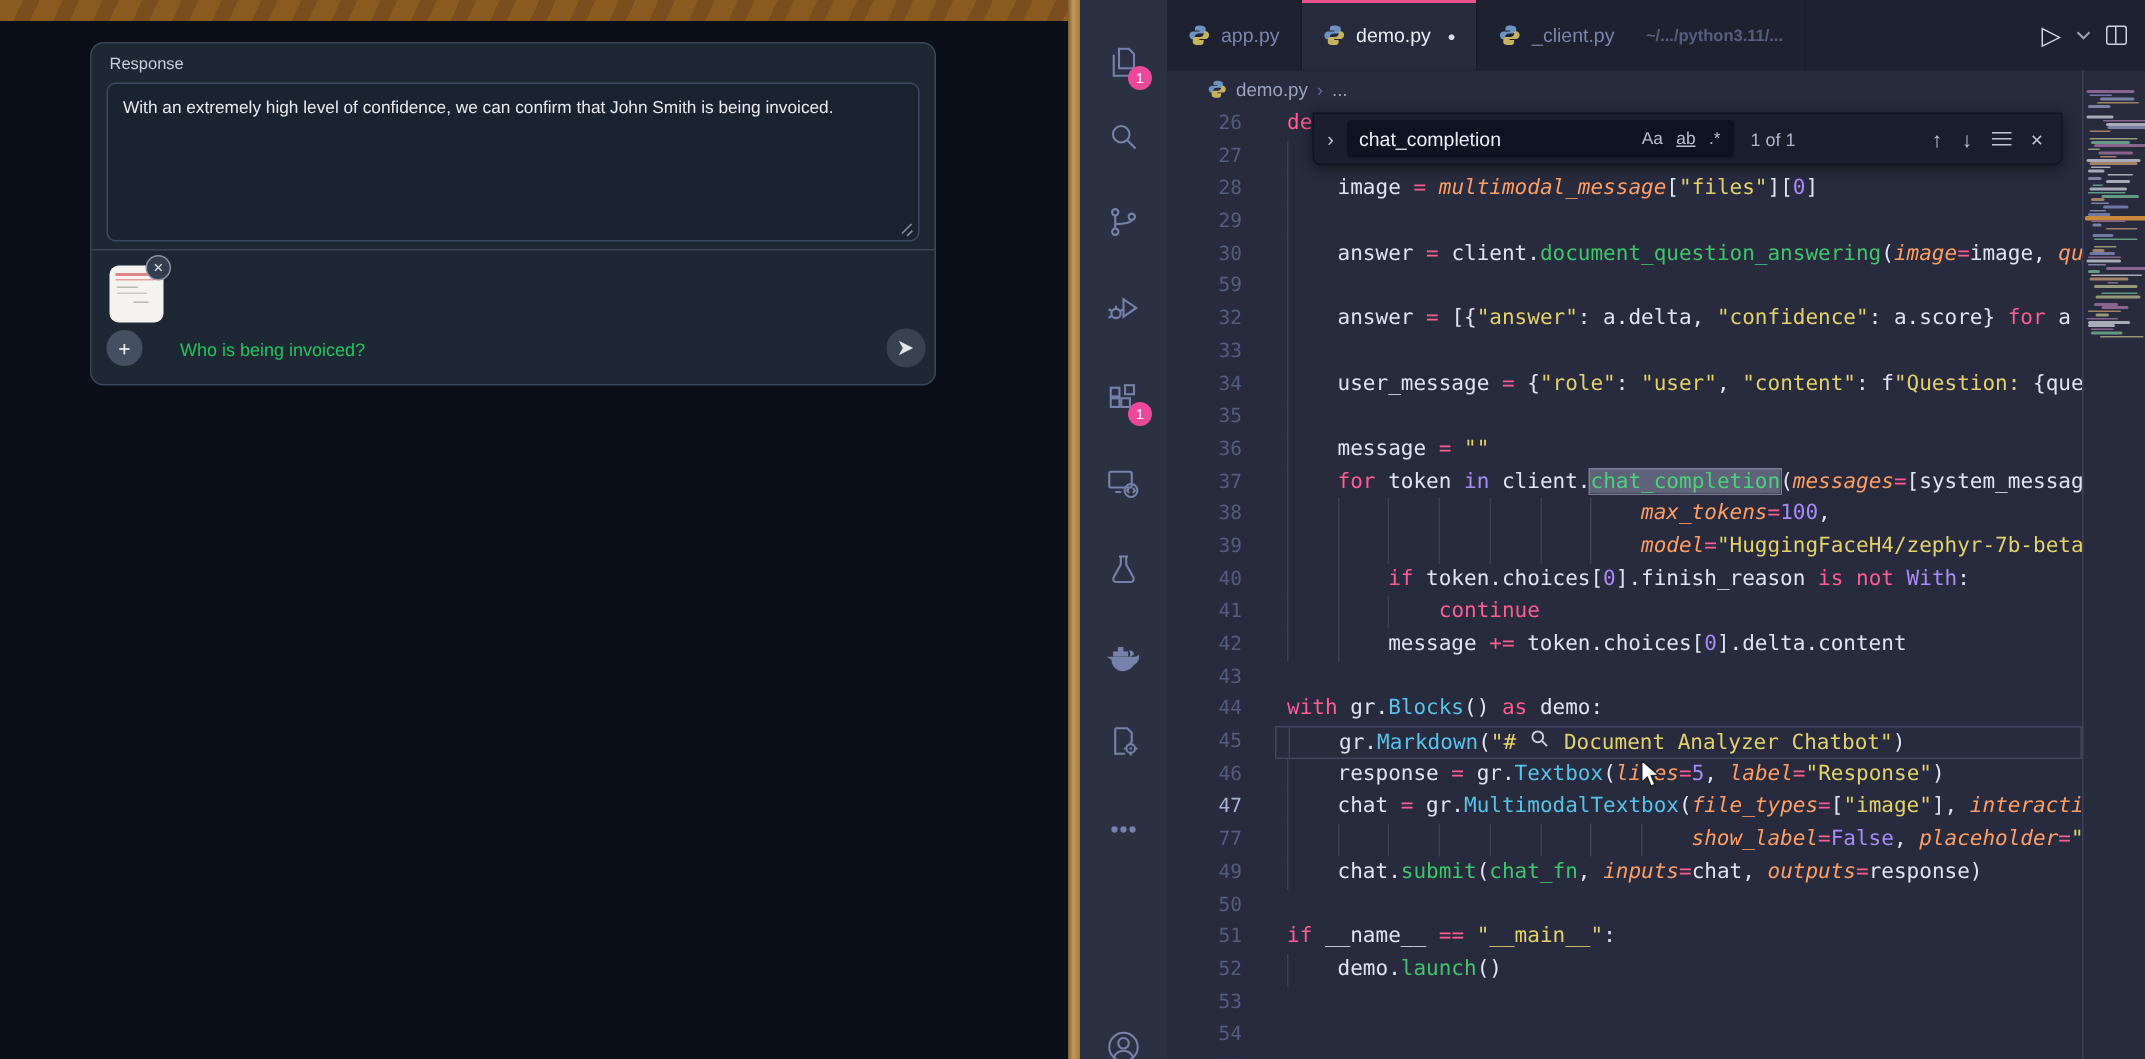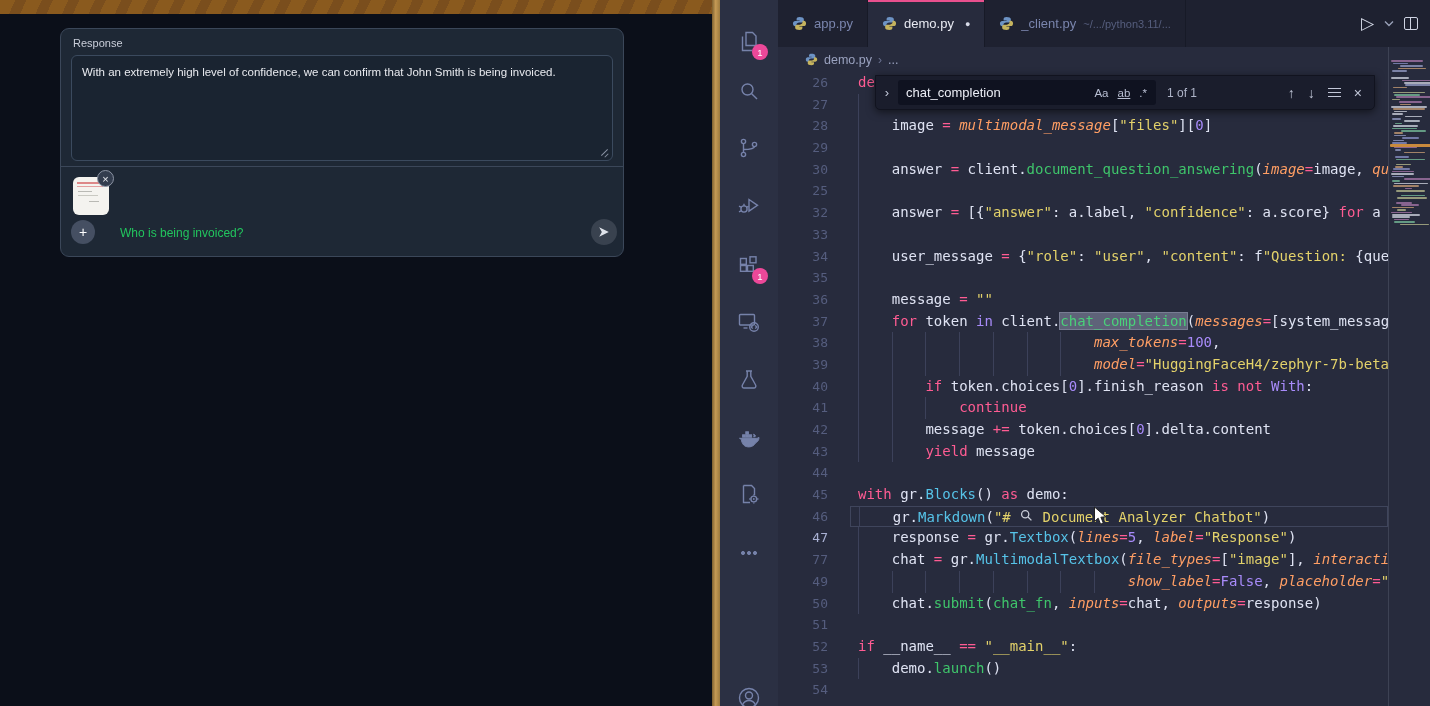--- a/index.html
+++ b/index.html
@@ -50,21 +50,21 @@
   .ab-item{ position:absolute; left:17px; width:24px; height:24px; color:#7682aa; cursor:pointer; }
   .ab-item svg{ stroke:#7682aa; }
   .ab-badge{ position:absolute; right:-7px; bottom:-6px; min-width:16px; height:16px; border-radius:8px;
     background:#ec4899; color:#fff; font-size:9.5px; display:flex; align-items:center; justify-content:center; padding:0 4px; }
 
   .tab-bar{ position:absolute; left:58px; top:0; width:652px; height:47px; background:#1e2130; display:flex; }
   .tab{ height:47px; display:flex; align-items:center; gap:7px; padding:0 14px; font-size:13px;
     color:#7a85ad; border-right:1px solid #171a27; cursor:pointer; position:relative; white-space:nowrap;text-align:center; }
   .tab.active{ background:#272b3d; color:#e8eaf2; }
   .tab.active::before{ content:""; position:absolute; left:0; top:0; width:100%; height:2px; background:#e9508e; }
-  .tab .detail{ font-size:11px; color:#565e7e; margin-left:0; }
+  .tab .detail{ font-size:11px; color:#565e7e; margin-left:14px;font-weight:bold; }
   .tab .dot{ color:#d7dbe8; font-size:9px; margin-left:4px; }
   .tab-sliver{ width:14px; height:47px; overflow:hidden; display:flex; align-items:center; border-right:0; }
   .editor-actions{ margin-left:auto; display:flex; align-items:center; gap:10px; padding-right:12px; }
   .play-btn{ color:#d2d7e4; font-size:17px; cursor:pointer; line-height:1; }
   .chev-btn{ color:#9aa1b8; cursor:pointer; }
   .split-btn{ width:14px; height:13px; border:1.4px solid #ced3e2; border-radius:2px; position:relative; cursor:pointer; }
   .split-btn::after{ content:""; position:absolute; left:5px; top:0; width:1.4px; height:100%; background:#ced3e2; }
 
   .breadcrumb{ position:absolute; left:58px; top:47px; width:610px; height:25px; display:flex;
     align-items:center; gap:6px; padding-left:27px; font-size:12.5px; color:#9aa2bf; }
@@ -295,21 +295,21 @@
     <span class="sep">›</span>
     <span>...</span>
   </div>
 
   <div class="gutter">
         <div class="lnum">26</div>
         <div class="lnum">27</div>
         <div class="lnum">28</div>
         <div class="lnum">29</div>
         <div class="lnum">30</div>
-        <div class="lnum">25</div>
+        <div class="lnum">59</div>
         <div class="lnum">32</div>
         <div class="lnum">33</div>
         <div class="lnum">34</div>
         <div class="lnum">35</div>
         <div class="lnum">36</div>
         <div class="lnum">37</div>
         <div class="lnum">38</div>
         <div class="lnum">39</div>
         <div class="lnum">40</div>
         <div class="lnum">41</div>
@@ -347,21 +347,21 @@
         <div class="crow">
           <i class="guide" style="left: 8px;"></i>
           <span class="ctext"><span class="t-p">    answer </span><span class="t-o">=</span><span class="t-p"> client.</span><span class="t-f">document_question_answering</span><span class="t-p">(</span><span class="t-a">image</span><span class="t-o">=</span><span class="t-p">image, </span><span class="t-a">question</span></span>
         </div>
         <div class="crow">
           <i class="guide" style="left: 8px;"></i>
           <span class="ctext"></span>
         </div>
         <div class="crow">
           <i class="guide" style="left: 8px;"></i>
-          <span class="ctext"><span class="t-p">    answer </span><span class="t-o">=</span><span class="t-p"> [{</span><span class="t-s">"answer"</span><span class="t-p">: a.label, </span><span class="t-s">"confidence"</span><span class="t-p">: a.score} </span><span class="t-k">for</span><span class="t-p"> a </span></span>
+          <span class="ctext"><span class="t-p">    answer </span><span class="t-o">=</span><span class="t-p"> [{</span><span class="t-s">"answer"</span><span class="t-p">: a.delta, </span><span class="t-s">"confidence"</span><span class="t-p">: a.score} </span><span class="t-k">for</span><span class="t-p"> a </span></span>
         </div>
         <div class="crow">
           <i class="guide" style="left: 8px;"></i>
           <span class="ctext"></span>
         </div>
         <div class="crow">
           <i class="guide" style="left: 8px;"></i>
           <span class="ctext"><span class="t-p">    user_message </span><span class="t-o">=</span><span class="t-p"> {</span><span class="t-s">"role"</span><span class="t-p">: </span><span class="t-s">"user"</span><span class="t-p">, </span><span class="t-s">"content"</span><span class="t-p">: f</span><span class="t-s">"Question: </span><span class="t-p">{question}</span></span>
         </div>
         <div class="crow">
@@ -404,25 +404,20 @@
         <div class="crow">
           <i class="guide" style="left: 8px;"></i>
           <i class="guide" style="left: 41.72px;"></i>
           <i class="guide" style="left: 75.44px;"></i>
           <span class="ctext"><span class="t-p">            </span><span class="t-k">continue</span></span>
         </div>
         <div class="crow">
           <i class="guide" style="left: 8px;"></i>
           <i class="guide" style="left: 41.72px;"></i>
           <span class="ctext"><span class="t-p">        message </span><span class="t-o">+=</span><span class="t-p"> token.choices[</span><span class="t-v">0</span><span class="t-p">].delta.content</span></span>
-        </div>
-        <div class="crow">
-          <i class="guide" style="left: 8px;"></i>
-          <i class="guide" style="left: 41.72px;"></i>
-          <span class="ctext"><span class="t-p">        </span><span class="t-k">yield</span><span class="t-p"> message</span></span>
         </div>
         <div class="crow">
           <span class="ctext"></span>
         </div>
         <div class="crow">
           <span class="ctext"><span class="t-k">with</span><span class="t-p"> gr.</span><span class="t-c">Blocks</span><span class="t-p">() </span><span class="t-k">as</span><span class="t-p"> demo:</span></span>
         </div>
         <div class="crow current">
           <i class="guide" style="left: 8px;"></i>
           <span class="ctext"><span class="t-p">    gr.</span><span class="t-c">Markdown</span><span class="t-p">(</span><span class="t-s">"# </span><span class="tok-icon"><svg width="13" height="13" viewBox="0 0 13 13">

